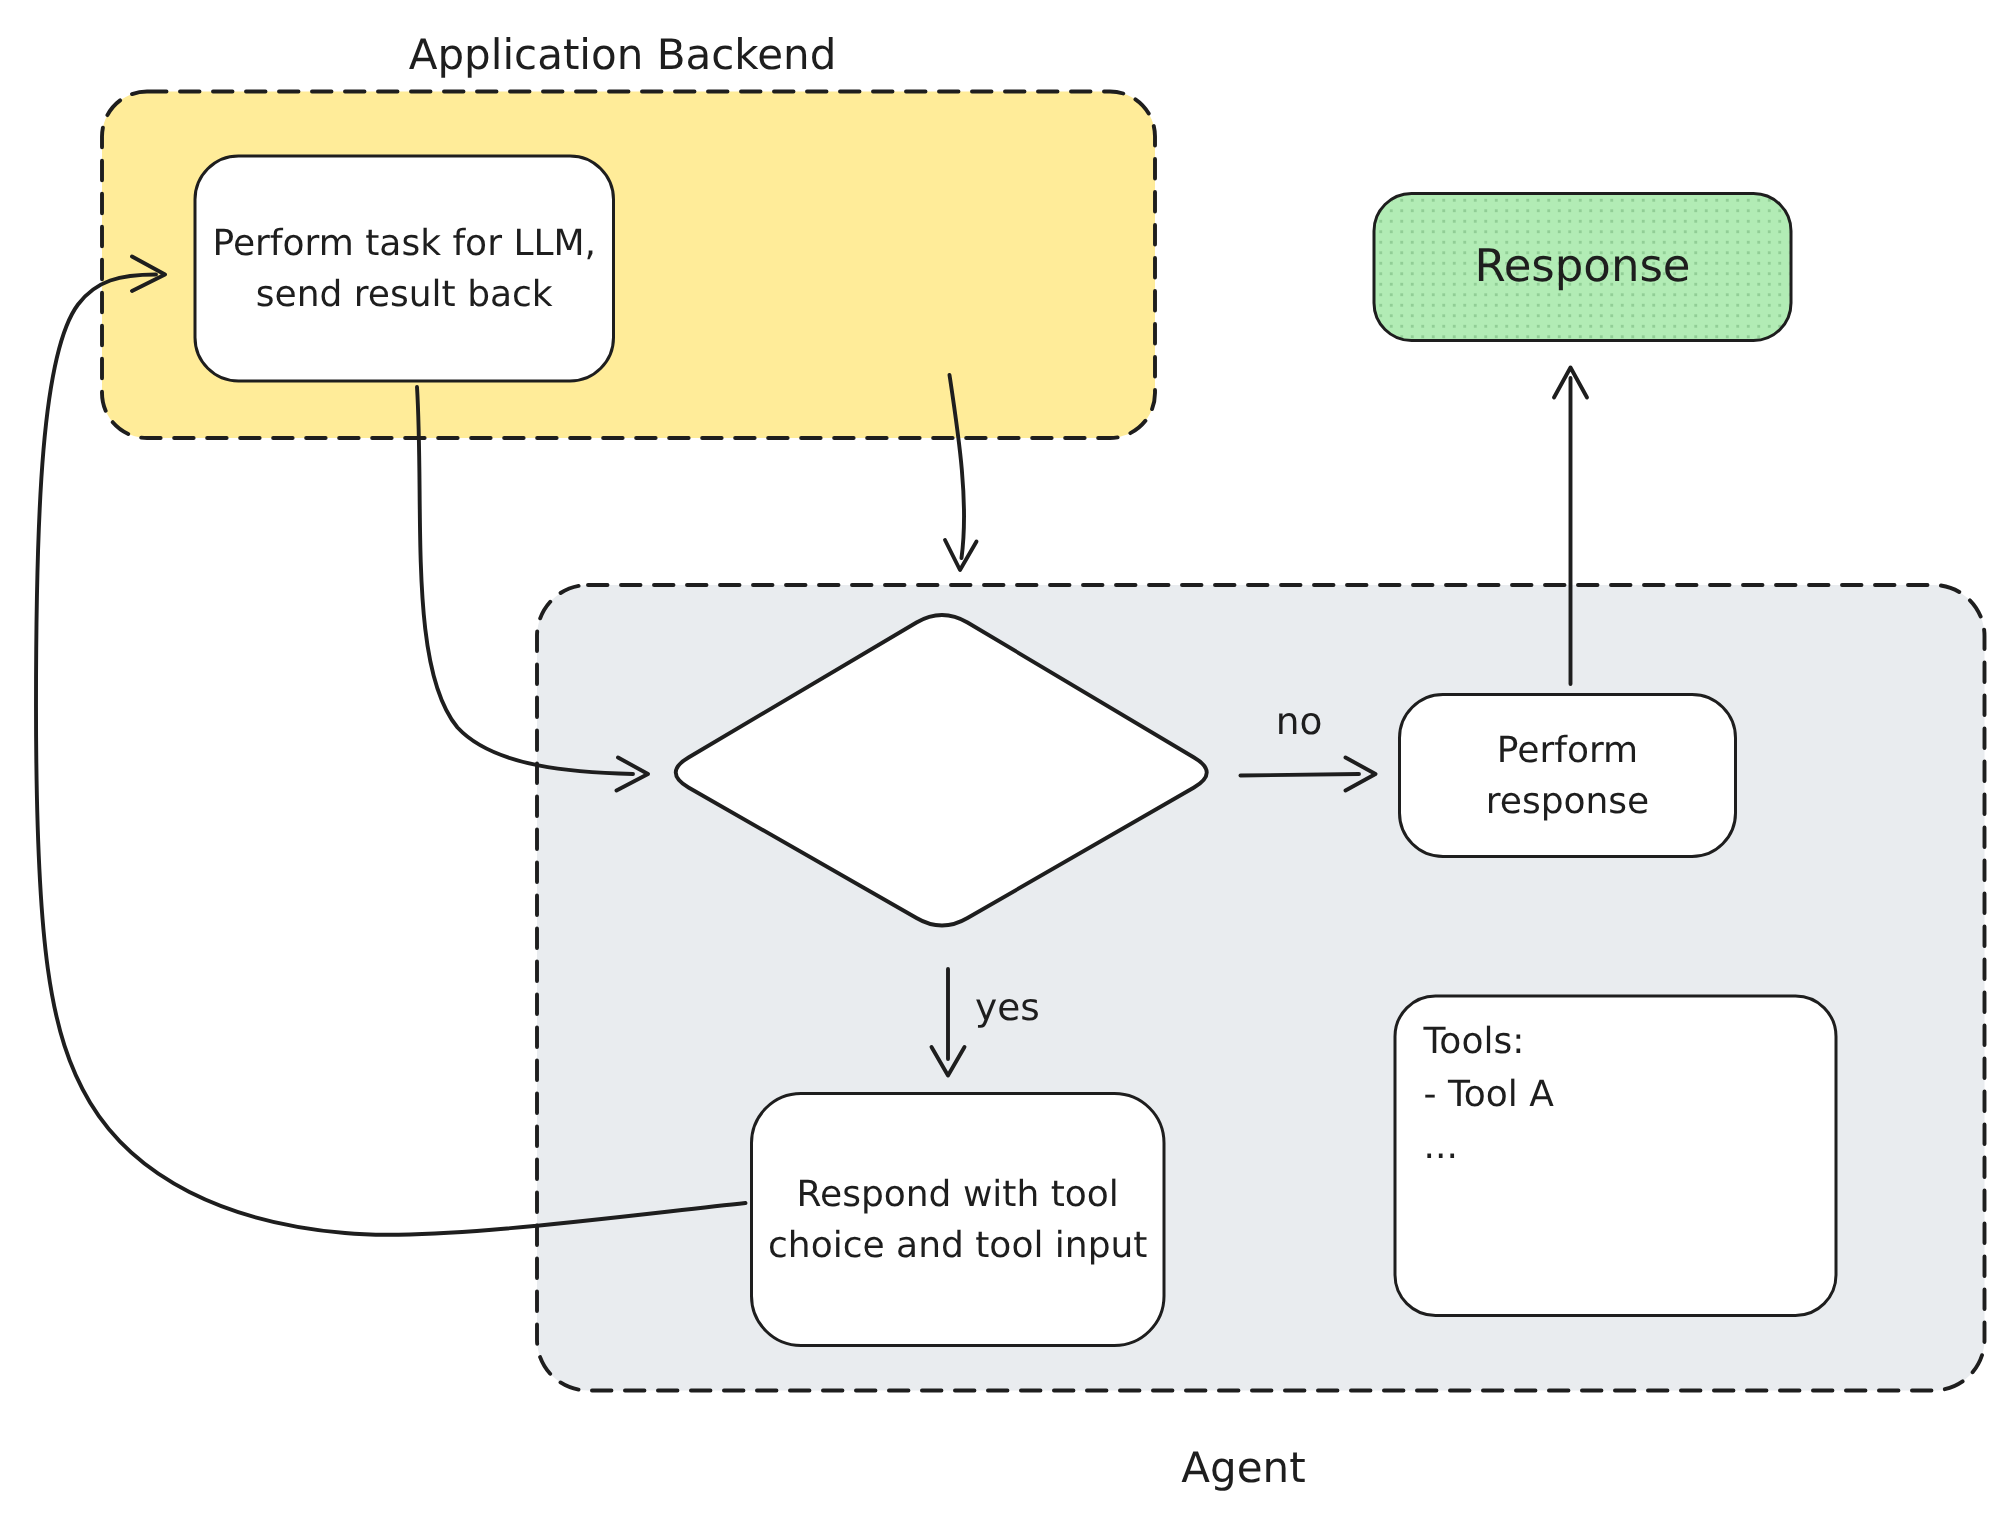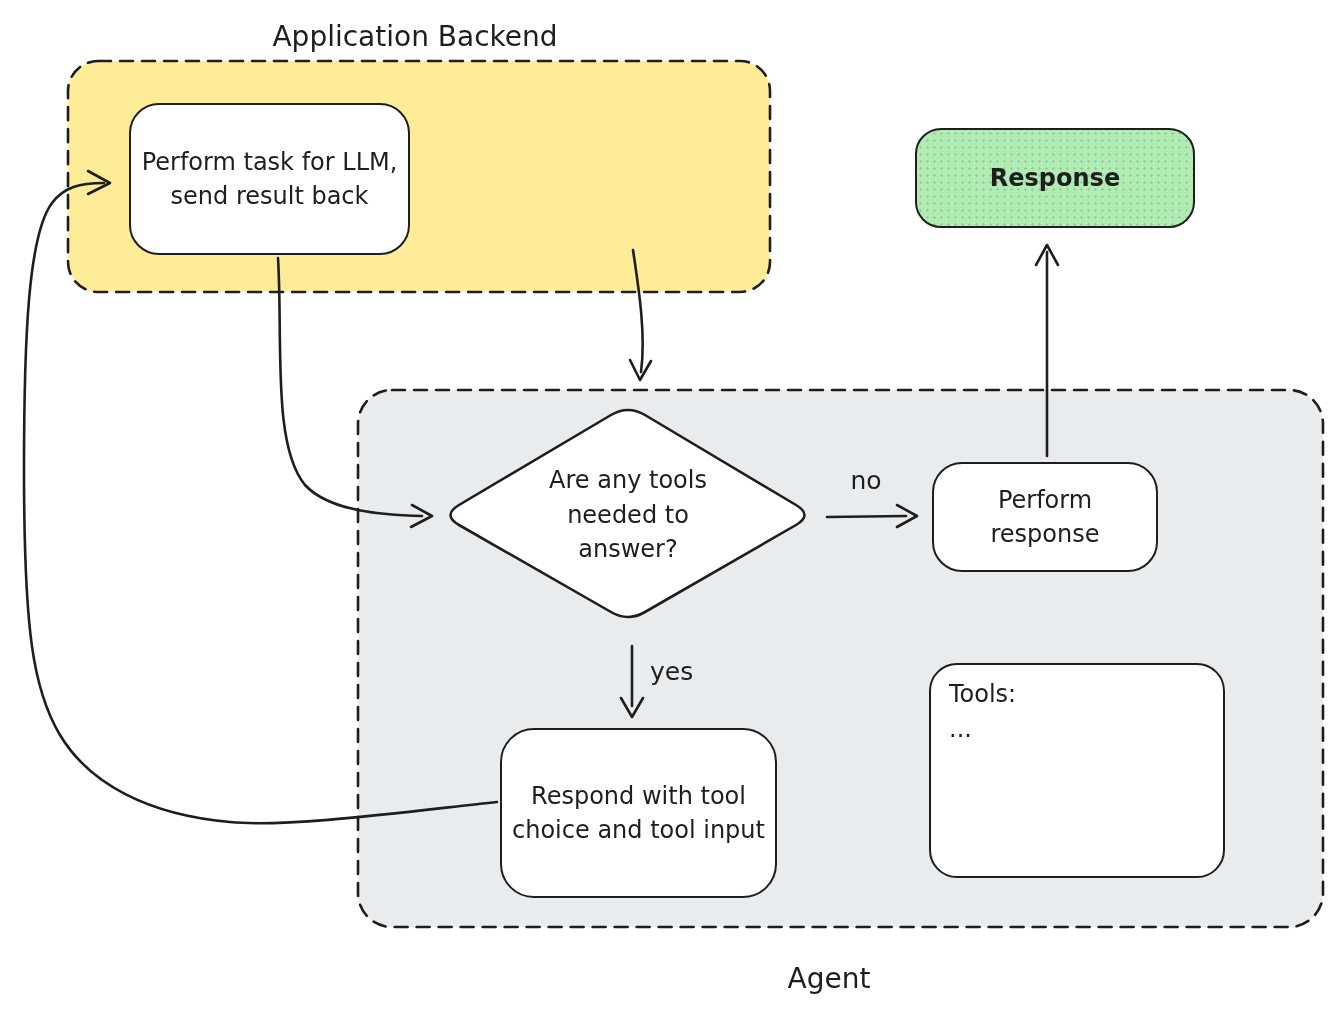--- a/index.html
+++ b/index.html
@@ -49,22 +49,21 @@
     background: var(--node-fill);
     border: 2.6px solid var(--stroke);
     font-size: 24px;
     line-height: 1.42;
     padding: 4px 10px;
   }
   .node.green {
     background-color: var(--response-fill);
     background-image: radial-gradient(rgba(30,100,40,0.22) 1.1px, transparent 1.2px);
     background-size: 7px 7px;
-    font-size: 24px;
-    font-weight: bold;
+    font-size: 30px;
   }
   .label {
     position: absolute;
     z-index: 4;
     text-align: center;
     font-size: 28px;
     white-space: nowrap;
   }
   .edge-label {
     position: absolute;
@@ -147,24 +146,24 @@
 
   <div class="node" style="left:129px; top:103px; width:281px; height:152px; border-radius:30px;">Perform task for LLM, send result back</div>
 
 
   <div class="node green" style="left:915px; top:128px; width:280px; height:100px; border-radius:26px;">Response</div>
 
   <div class="node" style="left:932px; top:462px; width:226px; height:110px; border-radius:30px;">Perform response</div>
 
   <div class="node" style="left:500px; top:728px; width:277px; height:170px; border-radius:34px;">Respond with tool choice and tool input</div>
 
-  <div class="diamond-text">Are any tools needed to answer?</div>
 
   <div class="tools">
     <div>Tools:</div>
+    <div>- Tool A</div>
     <div>...</div>
   </div>
 
   <div class="edge-label" style="left:840px; top:466px; width:52px; text-align:center;">no</div>
 
   <div class="edge-label" style="left:650px; top:657px;">yes</div>
 
 </div>
 
 </body></html>

